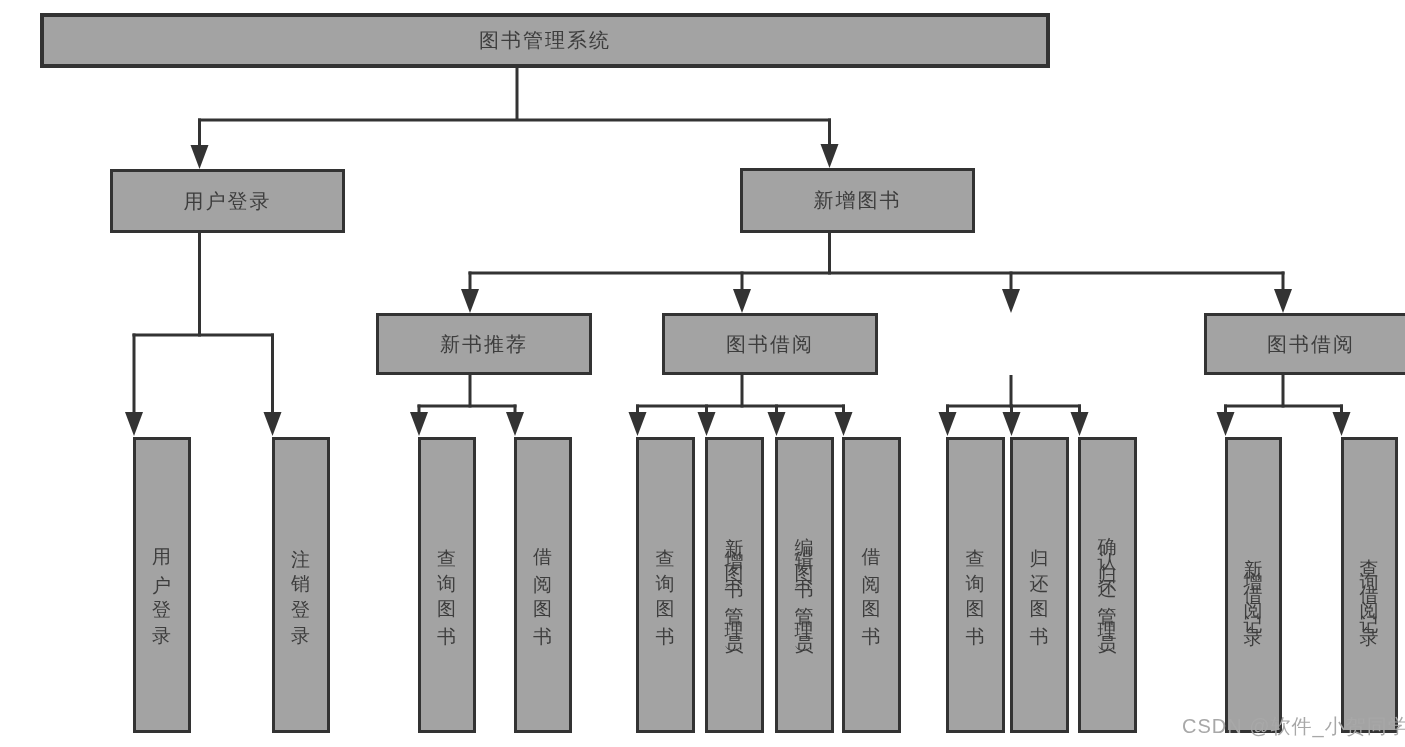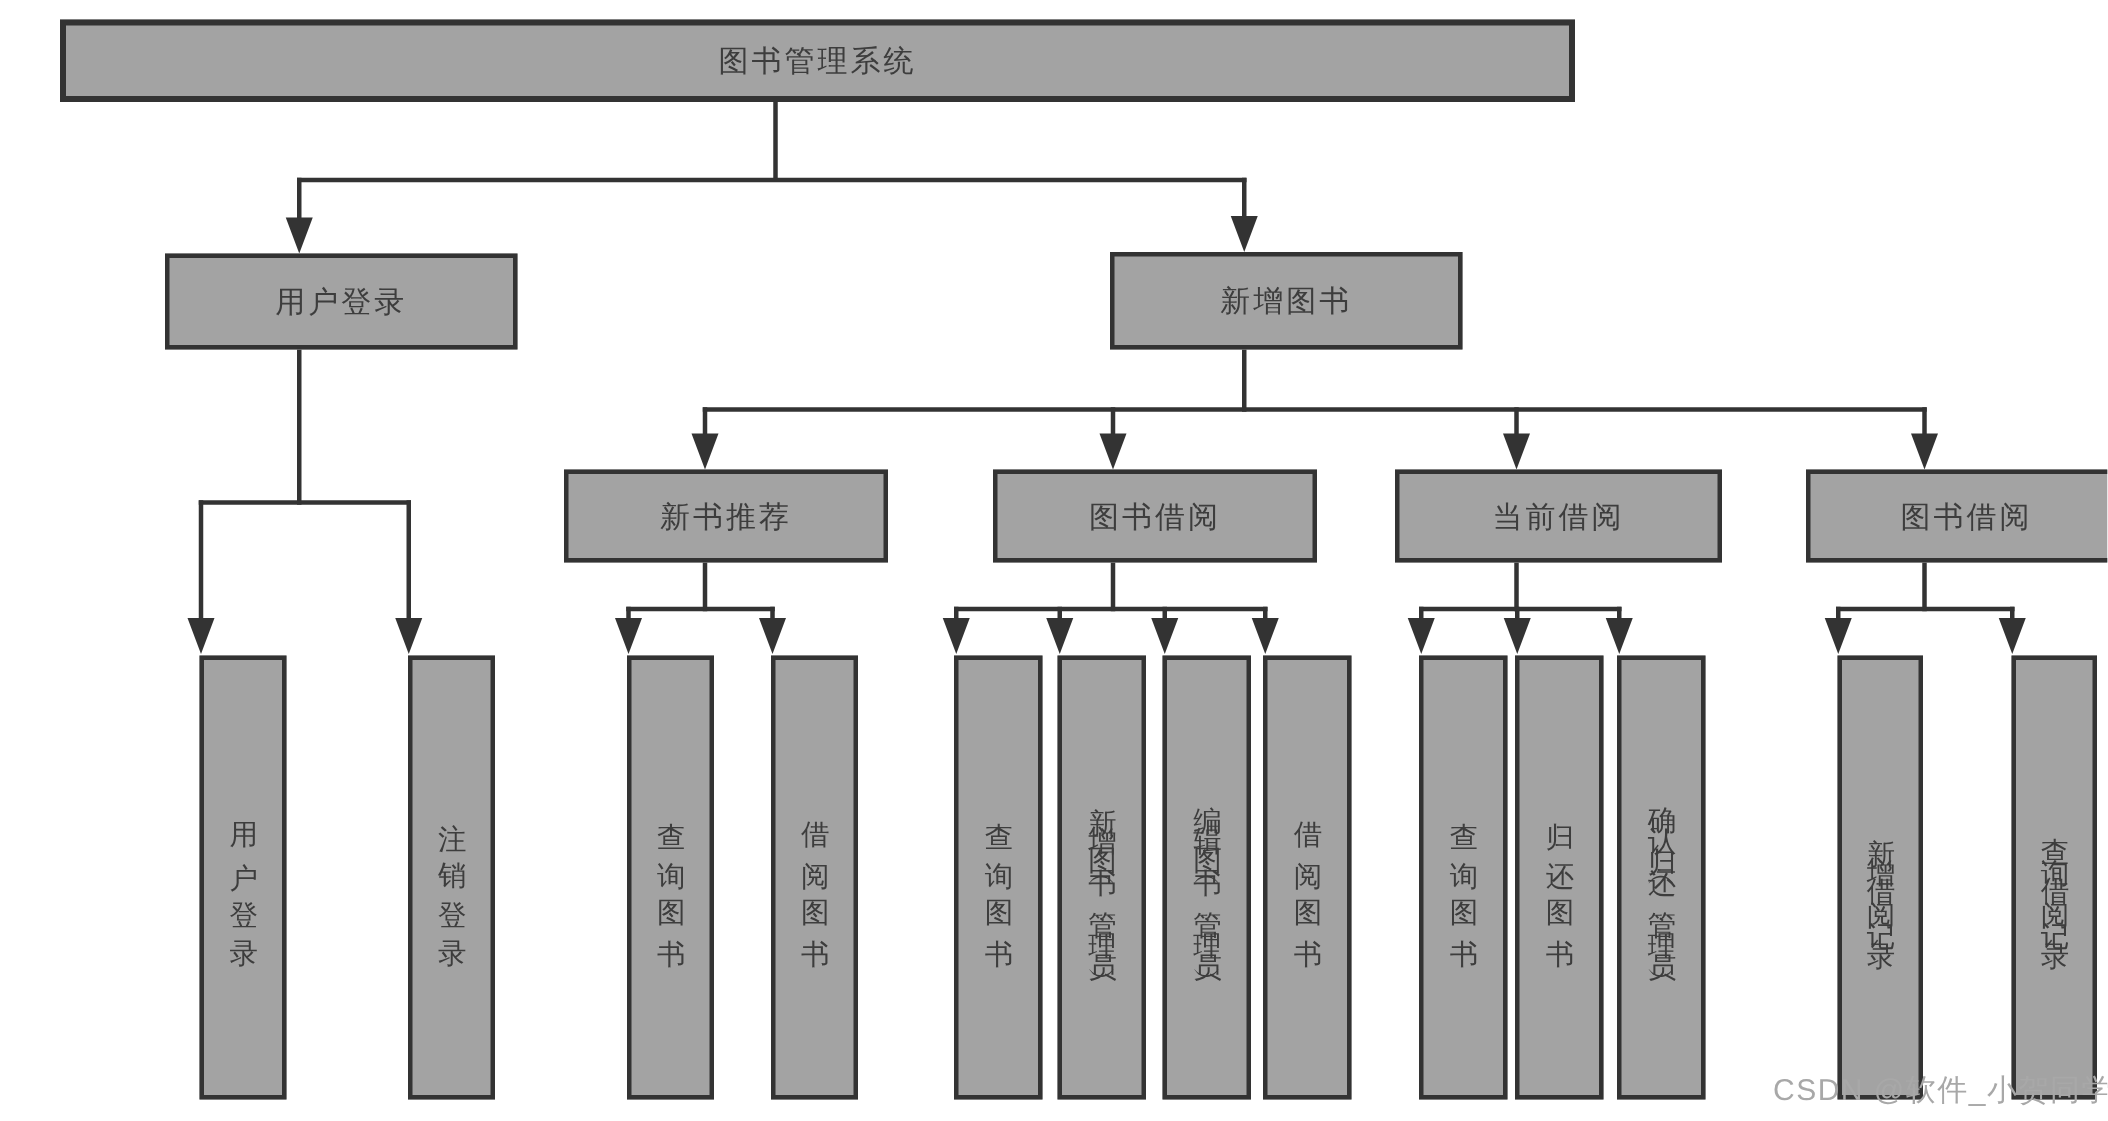--- a/index.html
+++ b/index.html
@@ -120,23 +120,20 @@
   <div class="box" style="left:712px;top:168px;width:235px;height:65px;">
     <span class="hlabel">新增图书</span>
   </div>
 
   <div class="box" style="left:348px;top:313px;width:216px;height:62px;">
     <span class="hlabel">新书推荐</span>
   </div>
   <div class="box" style="left:634px;top:313px;width:216px;height:62px;">
     <span class="hlabel">图书借阅</span>
   </div>
-  <div class="box" style="left:902px;top:313px;width:218px;height:62px;">
-    <span class="hlabel">当前借阅</span>
-  </div>
   <div class="box" style="left:1176px;top:313px;width:214px;height:62px;">
     <span class="hlabel">图书借阅</span>
   </div>
 
   <div class="box vbox" style="left:105px;width:58px;">
     <span class="vtext wide-space">用户登录</span>
   </div>
   <div class="box vbox" style="left:244px;width:58px;">
     <span class="vtext wide-space">注销登录</span>
   </div>

